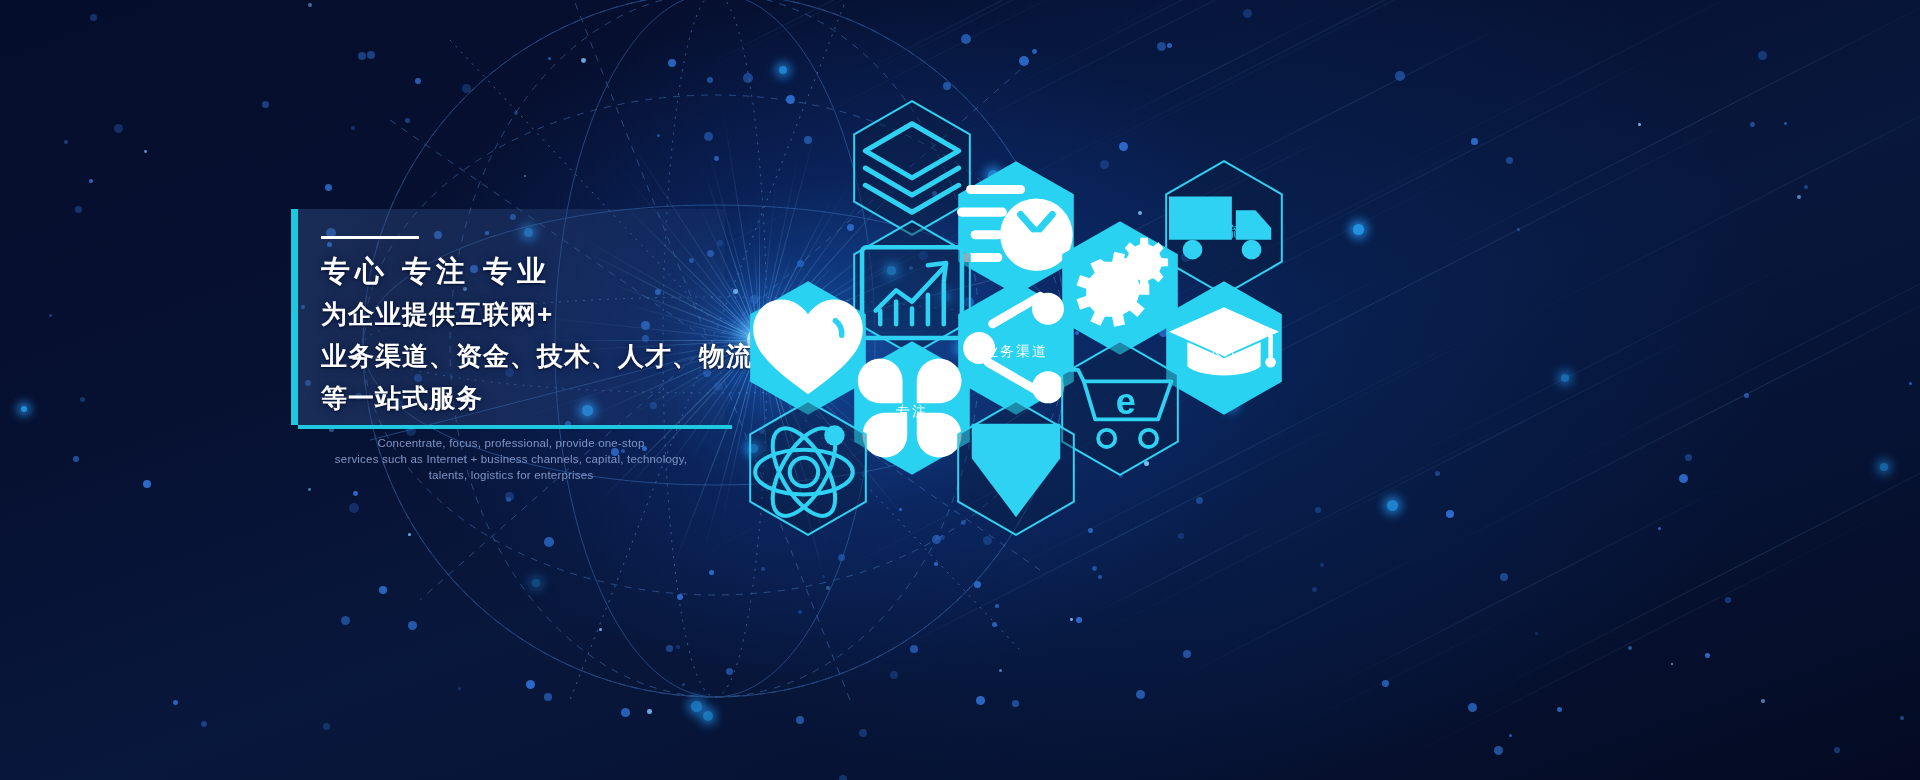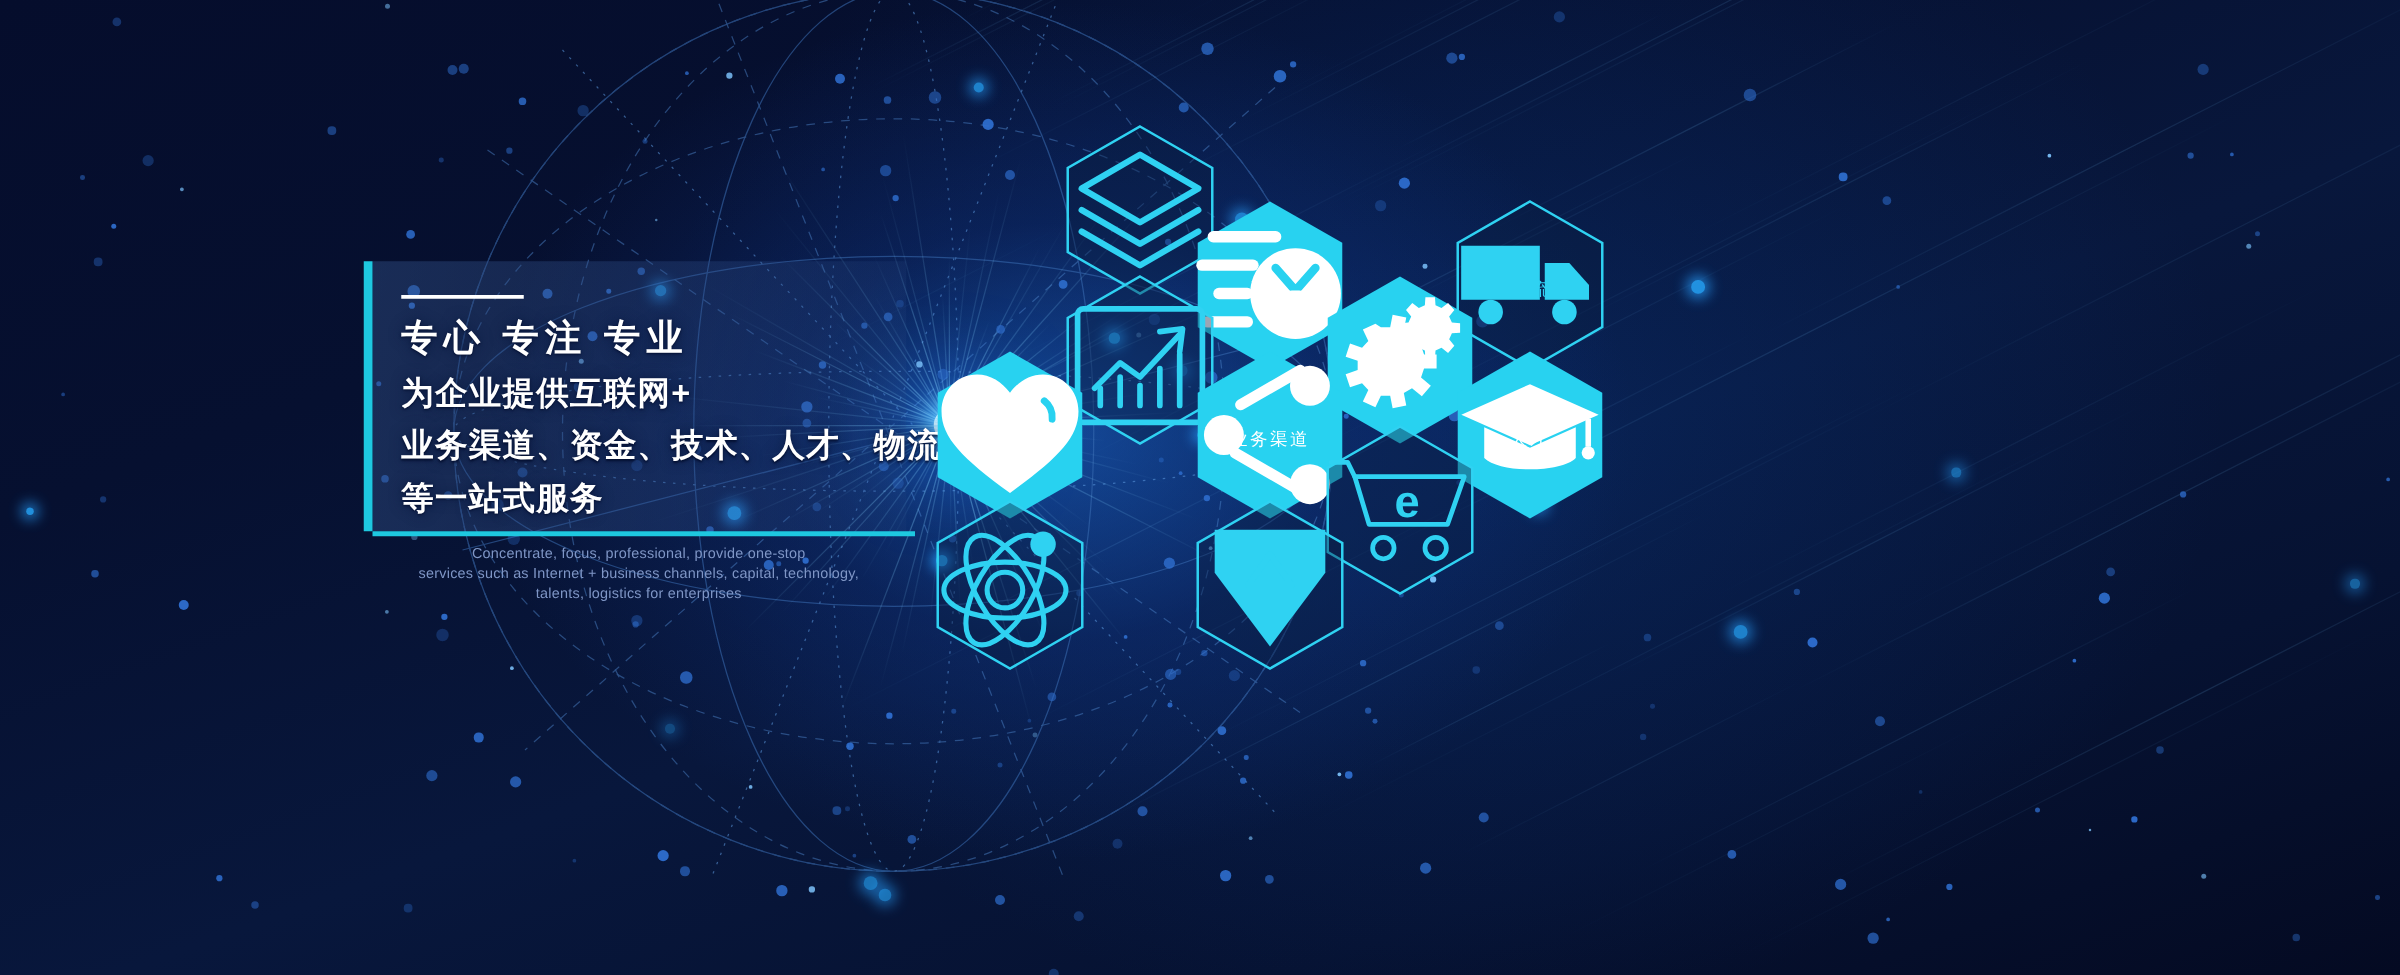--- a/index.html
+++ b/index.html
@@ -576,20 +576,36 @@
             <svg class="glyph" width="54" height="42" viewBox="0 0 58 44">
               <polygon points="29,2 56,14 29,26 2,14"></polygon>
               <path class="solid" d="M11 19 L29 27 L47 19 v12 c-6 6 -30 6 -36 0 z"></path>
               <path class="solid" d="M53 15.6 v11 h-2.2 v-11 z"></path>
               <circle class="solid" cx="51.9" cy="29" r="2.6"></circle>
             </svg>
           </span>
           <span class="lbl">人才</span>
         </div>
       </div>
+      <div class="hex filled" style="--w: 118px; --h: 136px; left: 118px; top: 240px;">
+        <svg viewBox="0 0 100 115" preserveAspectRatio="none">
+          <polygon points="50,1 99,29 99,86 50,114 1,86 1,29" class="body" vector-effect="non-scaling-stroke"></polygon>
+        </svg>
+        <div class="content">
+          <span style="line-height: 0;">
+            <svg class="glyph" width="50" height="50" viewBox="0 0 50 50">
+              <path d="M23 23 H11.5 a9.5 9.5 0 1 1 9.5 -9.5 V23 Z"></path>
+              <path d="M27 23 V13.5 A9.5 9.5 0 1 1 36.5 23 H27 Z"></path>
+              <path d="M27 27 h9.5 a9.5 9.5 0 1 1 -9.5 9.5 V27 Z"></path>
+              <path d="M23 27 v9.5 A9.5 9.5 0 1 1 13.5 27 H23 Z"></path>
+            </svg>
+          </span>
+          <span class="lbl">专注</span>
+        </div>
+      </div>
       <div class="hex outline" style="--w: 118px; --h: 136px; left: 326px; top: 240px;">
         <svg viewBox="0 0 100 115" preserveAspectRatio="none">
           <polygon points="50,1 99,29 99,86 50,114 1,86 1,29" class="body" vector-effect="non-scaling-stroke"></polygon>
         </svg>
         <div class="content">
           <span style="line-height: 0;">
             <svg class="glyph" width="60" height="46" viewBox="0 0 62 48">
               <path d="M2 4 h7 l3 6"></path>
               <path d="M12 10 H58 L51 30 H18 Z"></path>
               <circle cx="24" cy="40" r="4.5"></circle>

